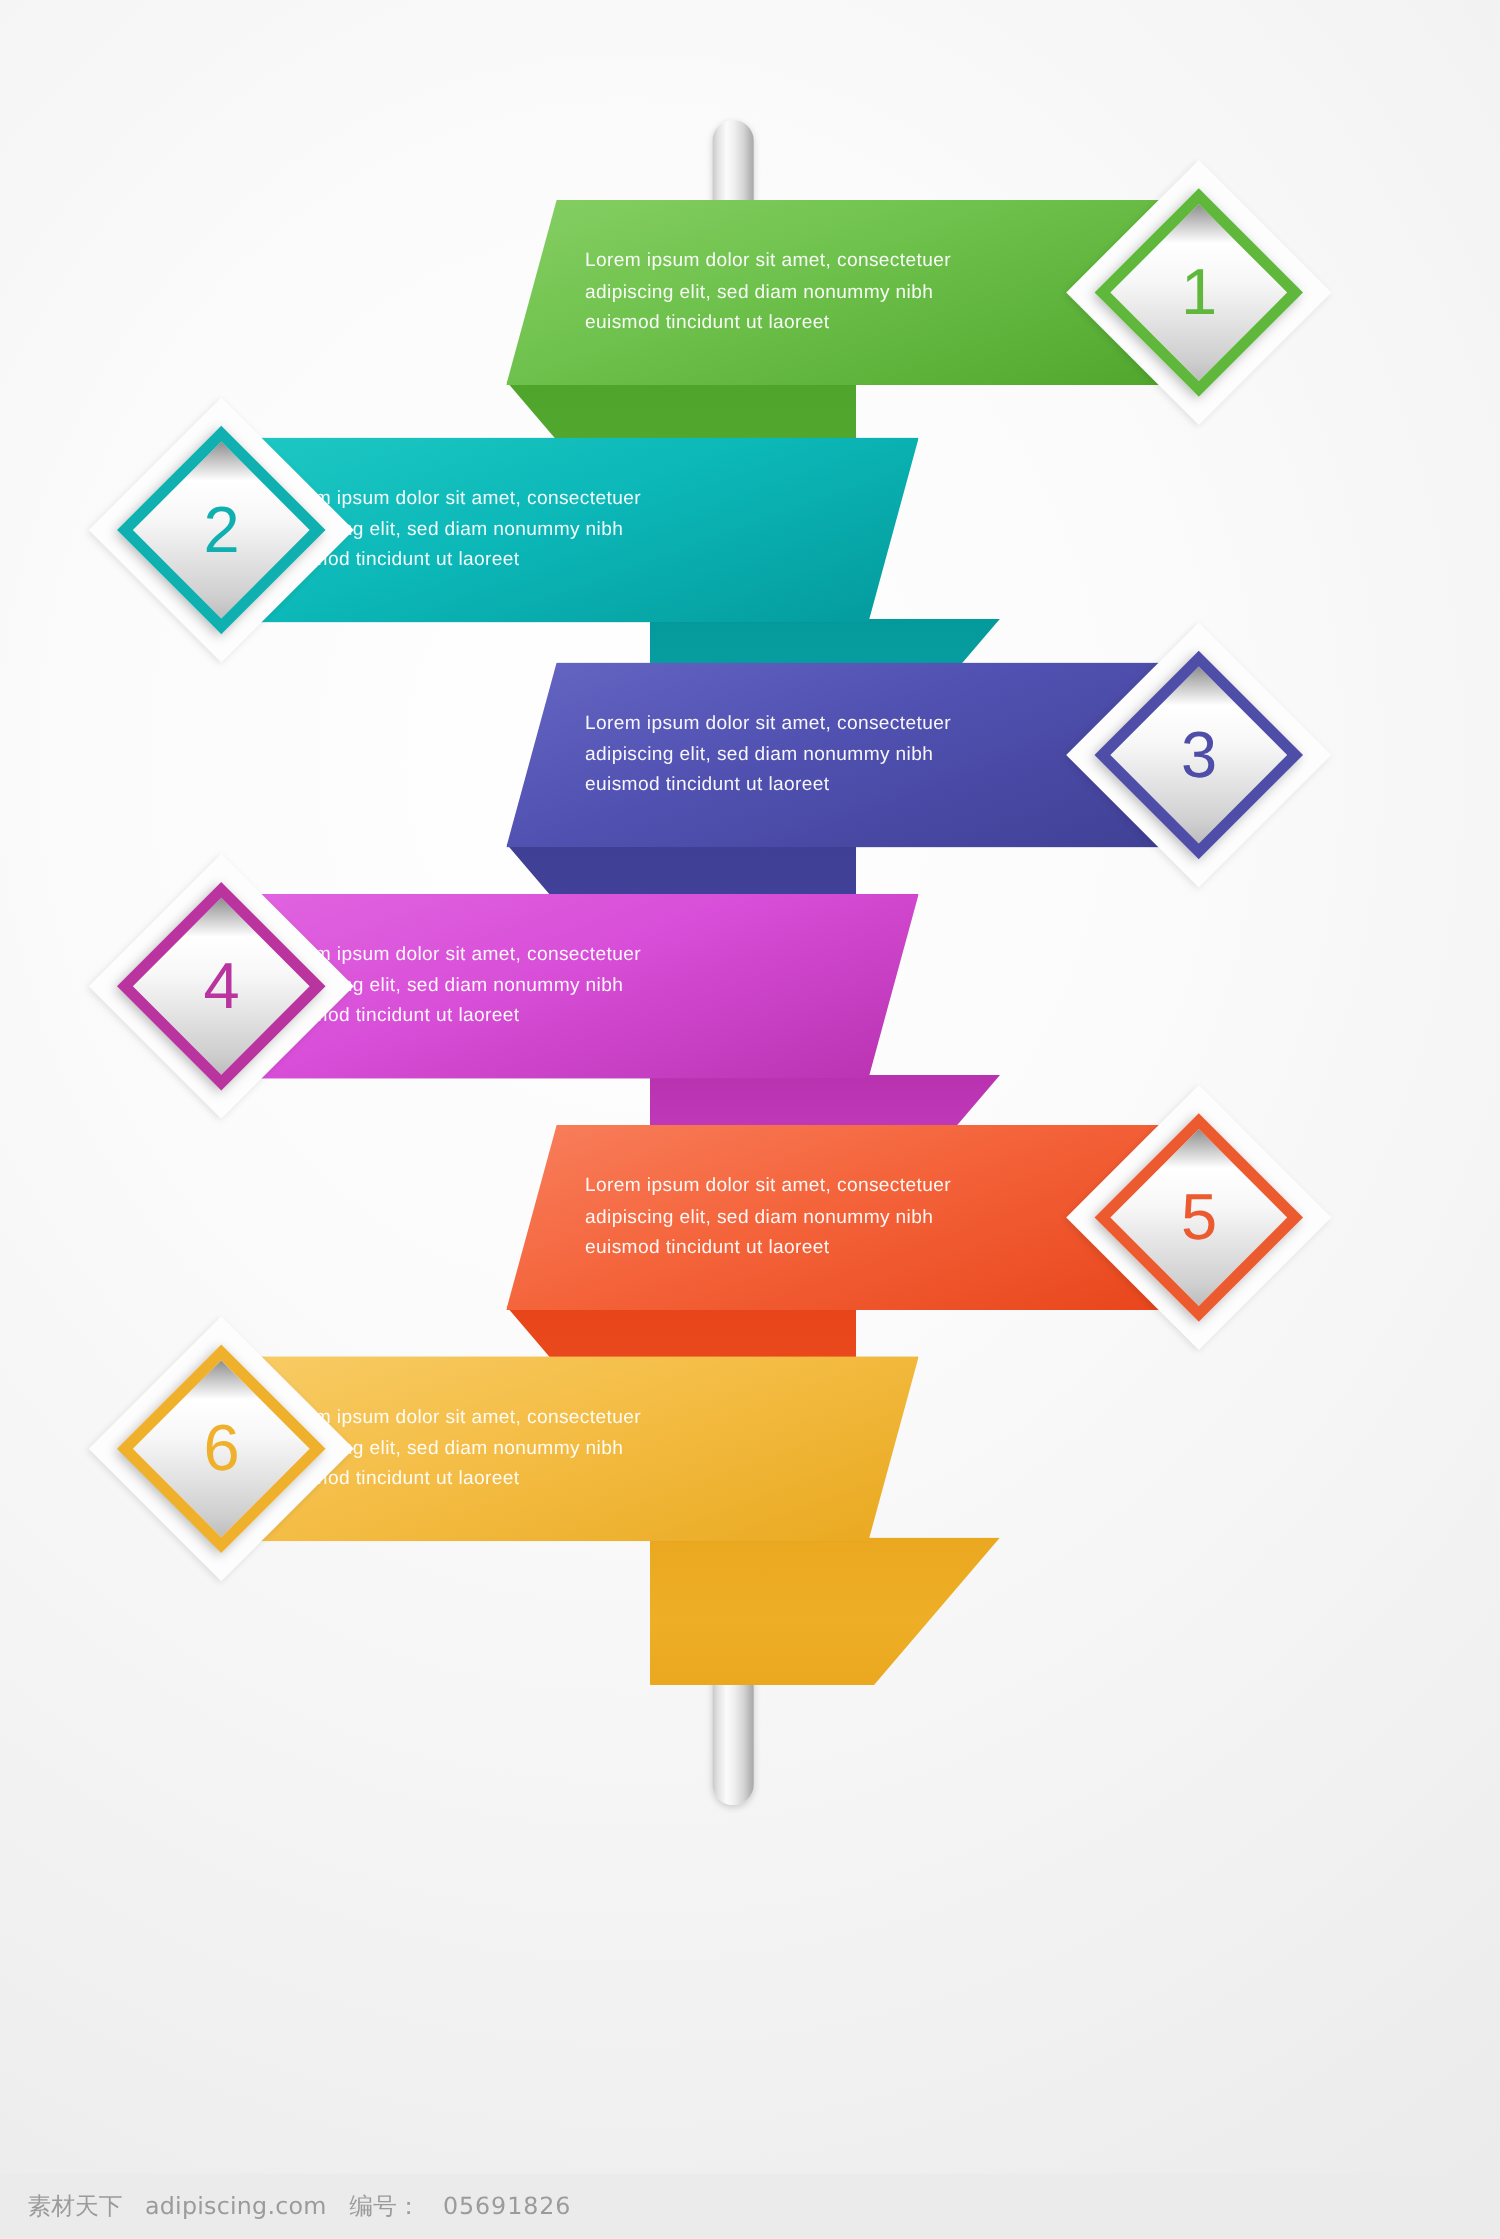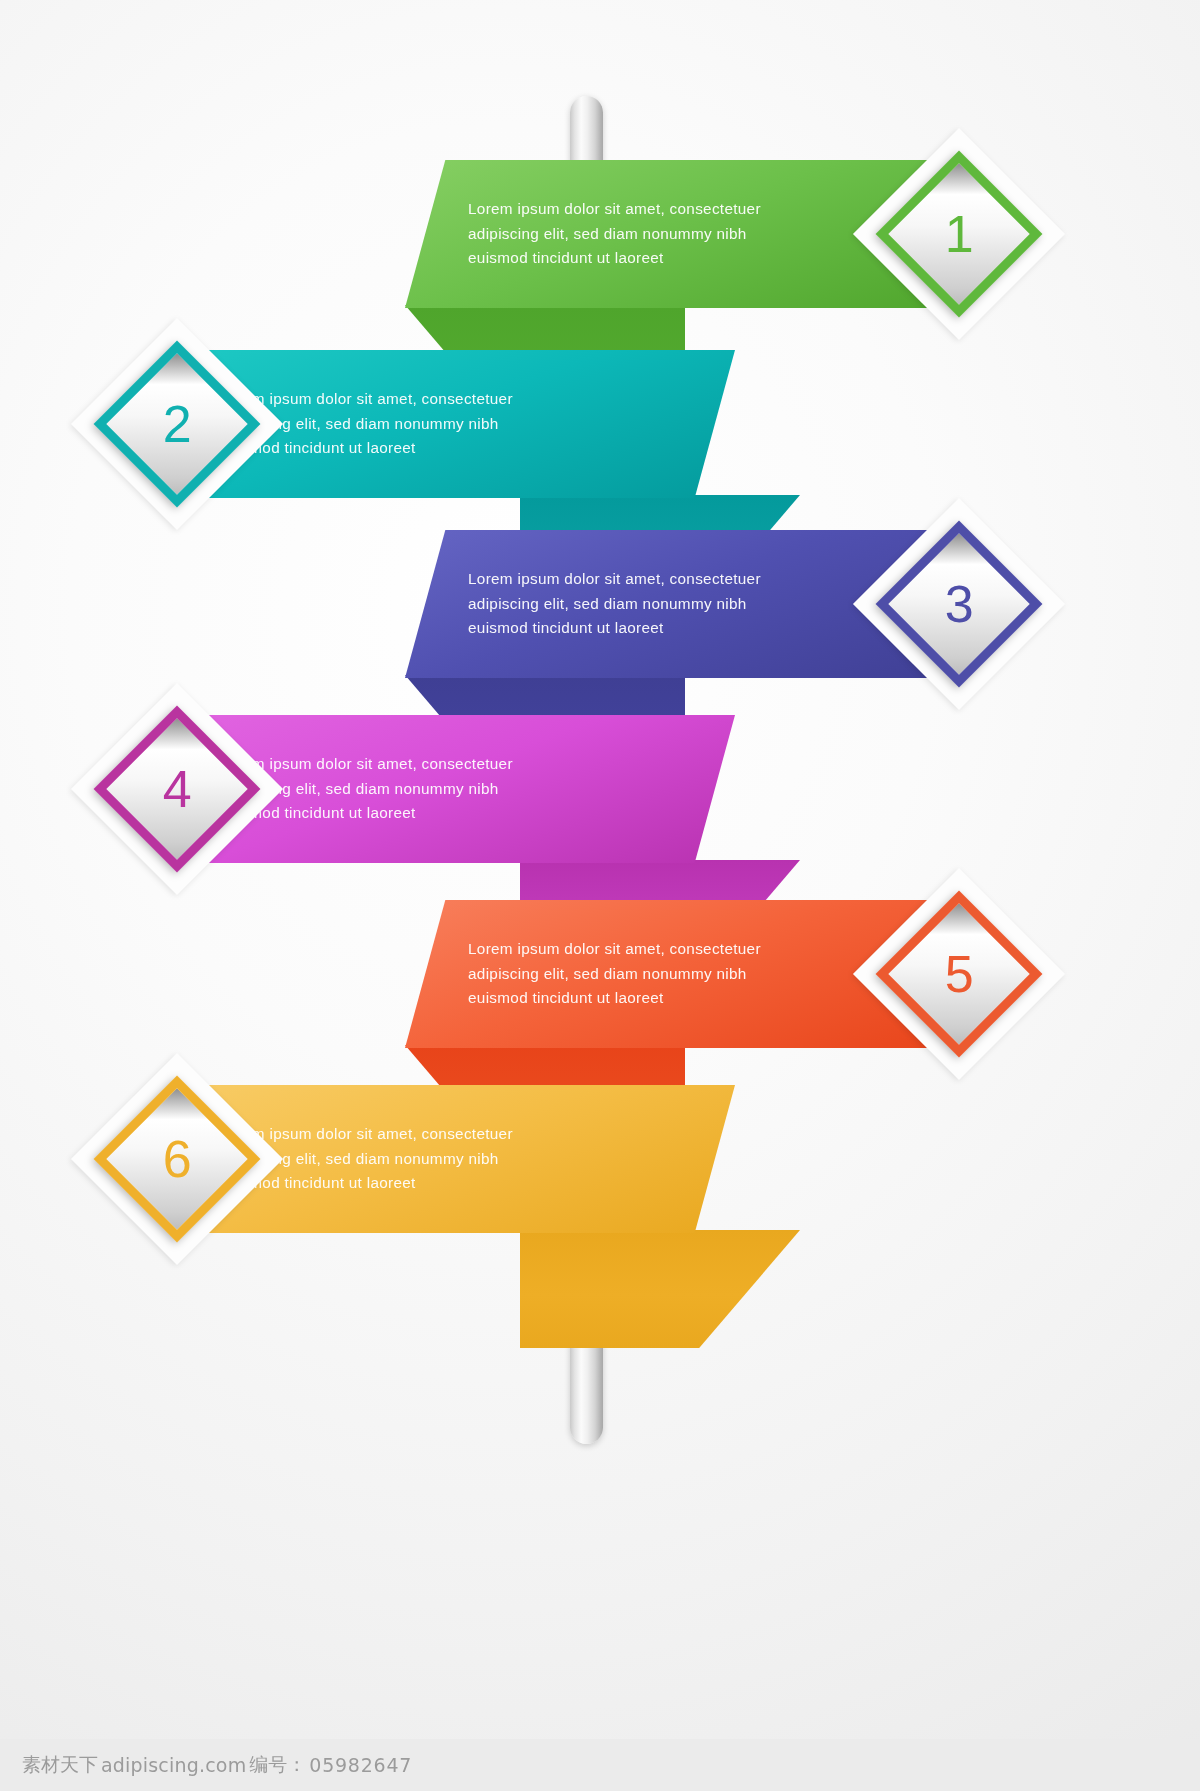--- a/index.html
+++ b/index.html
@@ -171,21 +171,21 @@
 
   
   .footer {
     position: absolute;
     left: 0;
     bottom: 0;
     width: 1200px;
     height: 52px;
     display: flex;
     align-items: center;
-    gap: 3px;
+    gap: 18px;
     padding-left: 22px;
     font-size: 19px;
     color: #9b9b9b;
     background: #ebebeb;
     font-family: "DejaVu Sans", sans-serif;
   }
   .footer .wm-site { letter-spacing: 0.01em; }
   .footer .wm-id   { letter-spacing: 0.04em; }
 </style>
 </head>
@@ -263,14 +263,14 @@
         </div>
       </div>
     </div>
 
 </div>
 
 <div class="footer">
   <span>素材天下</span>
   <span class="wm-site">adipiscing.com</span>
   <span>编号：</span>
-  <span class="wm-id">05982647</span>
+  <span class="wm-id">05691826</span>
 </div>
 
 </body></html>

